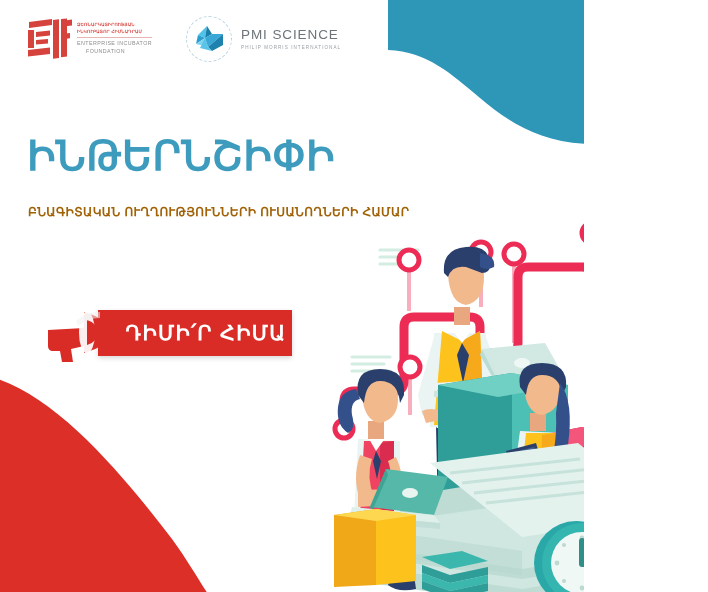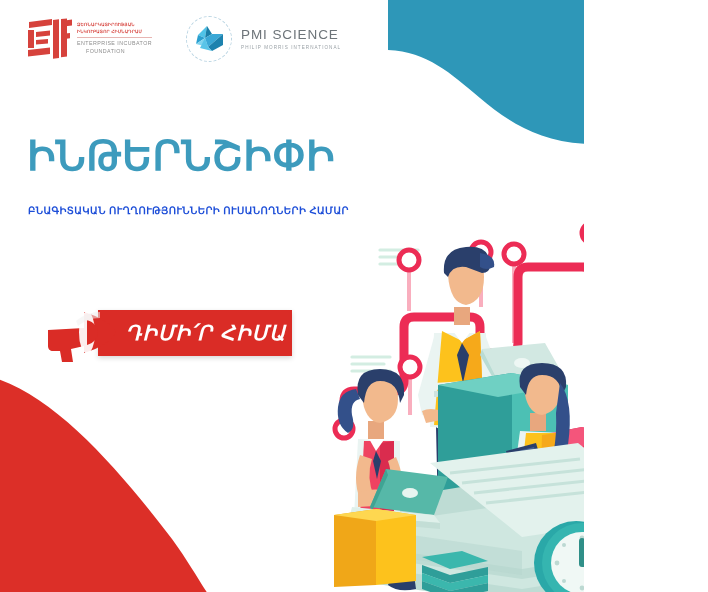--- a/index.html
+++ b/index.html
@@ -64,28 +64,28 @@
     width:520px;
     margin-top:20px;
   }
   .h-line {
     font-size:41px; line-height:47px;
     letter-spacing:.5px; font-weight:700;
     color:#3d9bbd; white-space:nowrap;
   }
   #subtitle {
     position:absolute; left:28px; top:205px;
-    font-size:10px; letter-spacing:.42px;
-    font-weight:700; color:#1d4ed8; white-space:nowrap;
+    font-size:12px; letter-spacing:.42px;
+    font-weight:700; color:#a16207; white-space:nowrap;
   }
 
   
   #cta {
     position:absolute; left:40px; top:300px;
-    width:252px; height:66px;font-style:italic;
+    width:252px; height:66px;
   }
   #cta-banner {
     position:absolute; left:58px; top:10px;
     width:194px; height:46px;
     background:#da2c26;
     display:flex; align-items:center; justify-content:center;
     box-shadow:0 2px 5px rgba(0,0,0,.16);
   }
   #cta-label {
     color:#ffffff; font-size:20.5px; font-weight:700;

